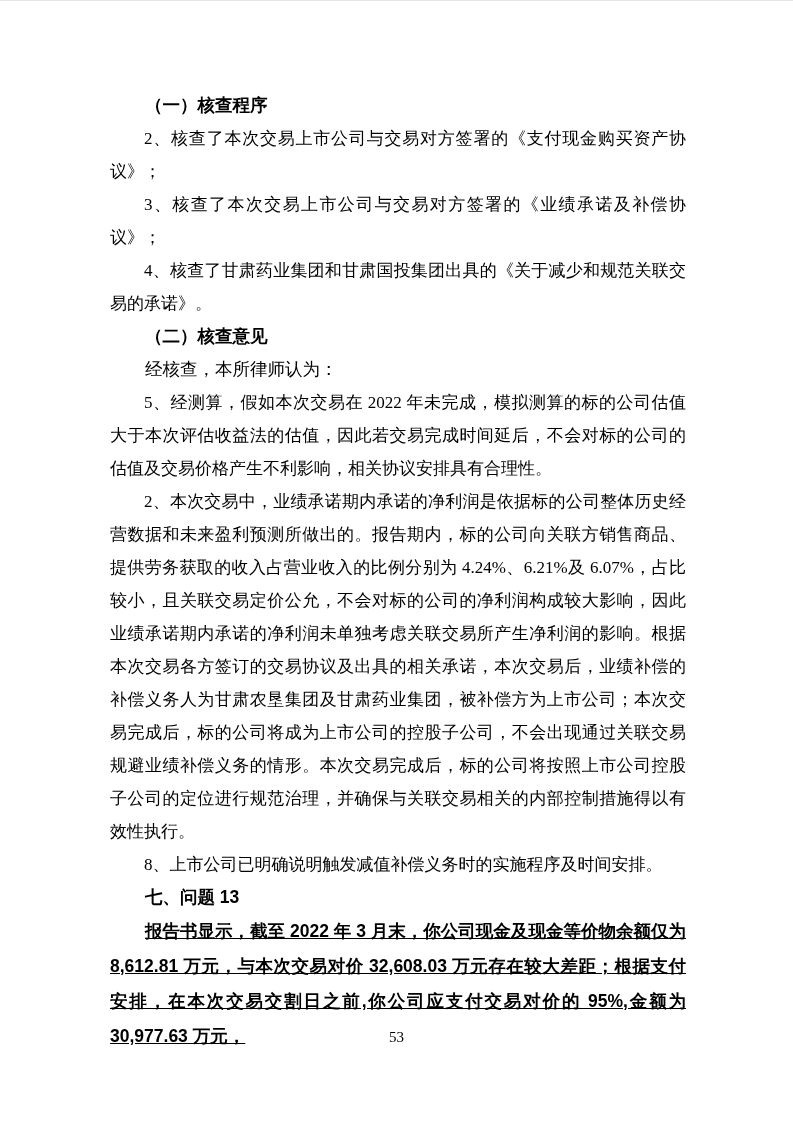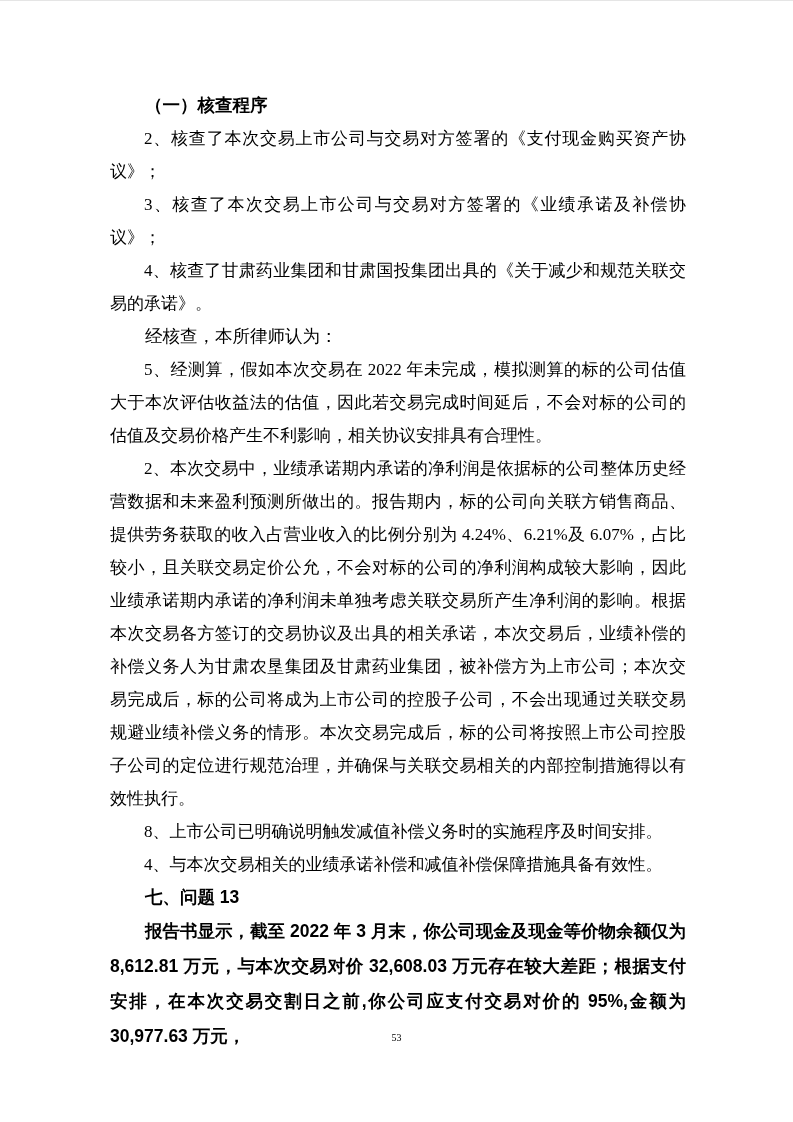--- a/index.html
+++ b/index.html
@@ -61,57 +61,58 @@
     margin: 0 0 5px 8px;
   }
   .q13-para {
     font-family: "Liberation Sans", "DejaVu Sans", sans-serif;
     font-weight: 700;
     font-size: 17.5px;
     line-height: 35px;
     text-indent: 2em;
     text-align: justify;
     margin: 0;
+    text-decoration: underline;
   }
   .page-number {
     position: absolute;
     top: 1028px;
     left: 0;
     width: 100%;
     text-align: center;
-    font-size: 10px;
+    font-size: 15px;
     line-height: 17px;
     font-family: "Liberation Serif", "DejaVu Serif", serif;
   }
 </style>
 </head>
 <body>
 
 <div class="page">
   <div class="content">
 
     <p class="sec-heading">（一）核查程序</p>
 
 
     <p class="item-2">2、核查了本次交易上市公司与交易对方签署的《支付现金购买资产协议》；</p>
 
     <p class="item-3">3、核查了本次交易上市公司与交易对方签署的《业绩承诺及补偿协议》；</p>
 
     <p class="item-4">4、核查了甘肃药业集团和甘肃国投集团出具的《关于减少和规范关联交易的承诺》。</p>
 
+    <p class="sec-heading">（二）核查意见</p>
 
     <p class="lead-bold">经核查，本所律师认为：</p>
 
     <p class="op-p1">5、经测算，假如本次交易在 2022 年未完成，模拟测算的标的公司估值大于本次评估收益法的估值，因此若交易完成时间延后，不会对标的公司的估值及交易价格产生不利影响，相关协议安排具有合理性。</p>
 
     <p class="op-p2">2、本次交易中，业绩承诺期内承诺的净利润是依据标的公司整体历史经营数据和未来盈利预测所做出的。报告期内，标的公司向关联方销售商品、提供劳务获取的收入占营业收入的比例分别为 4.24%、6.21%及 6.07%，占比较小，且关联交易定价公允，不会对标的公司的净利润构成较大影响，因此业绩承诺期内承诺的净利润未单独考虑关联交易所产生净利润的影响。根据本次交易各方签订的交易协议及出具的相关承诺，本次交易后，业绩补偿的补偿义务人为甘肃农垦集团及甘肃药业集团，被补偿方为上市公司；本次交易完成后，标的公司将成为上市公司的控股子公司，不会出现通过关联交易规避业绩补偿义务的情形。本次交易完成后，标的公司将按照上市公司控股子公司的定位进行规范治理，并确保与关联交易相关的内部控制措施得以有效性执行。</p>
 
     <p class="op-p3">8、上市公司已明确说明触发减值补偿义务时的实施程序及时间安排。</p>
 
-    <p class="op-p4">4、与本次交易相关的业绩承诺补偿和减值补偿保障措施具备有效性。</p>
 
     <p class="q13-heading">七、问题 13</p>
 
     <p class="q13-para">报告书显示，截至 2022 年 3 月末，你公司现金及现金等价物余额仅为 8,612.81 万元，与本次交易对价 32,608.03 万元存在较大差距；根据支付安排，在本次交易交割日之前,你公司应支付交易对价的 95%,金额为 30,977.63 万元，</p>
 
   </div>
 
   <div class="page-number">53</div>
 </div>
 

